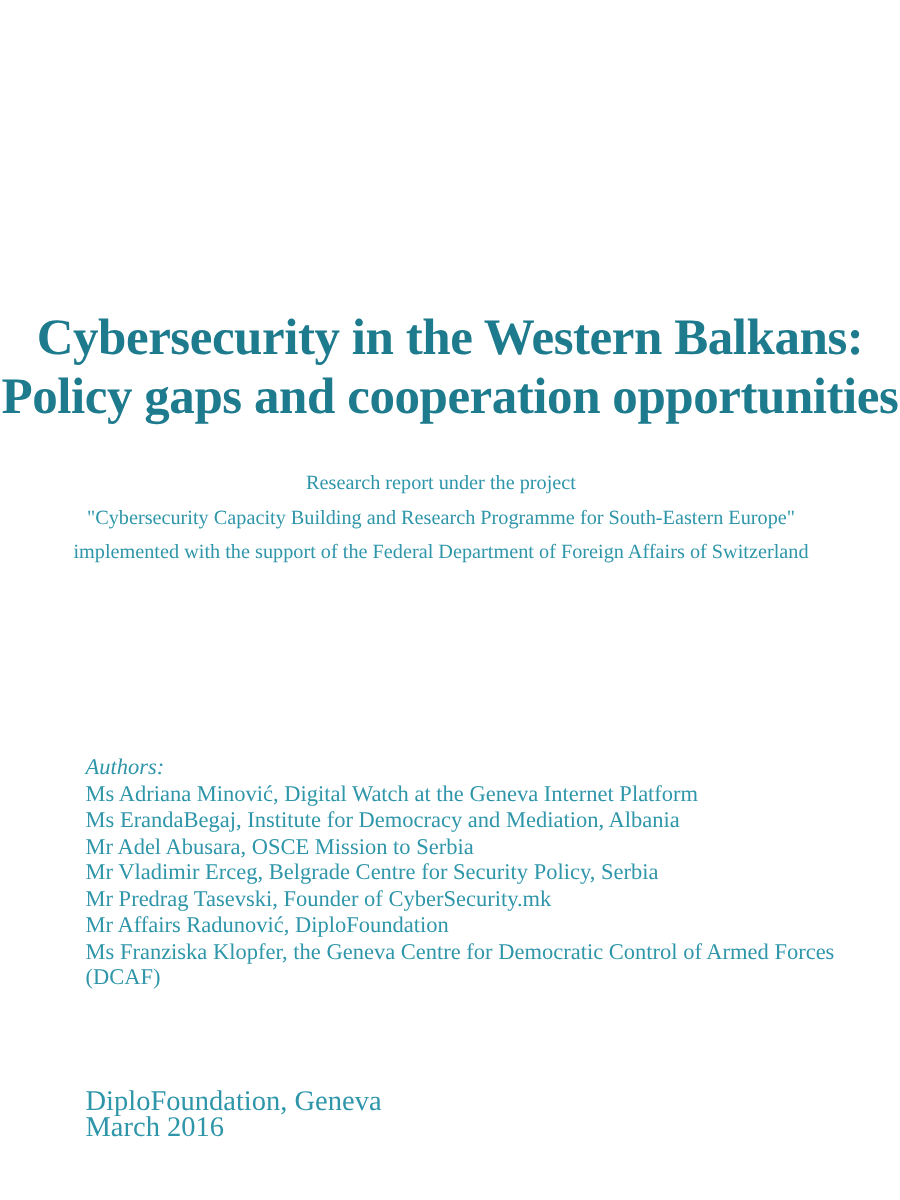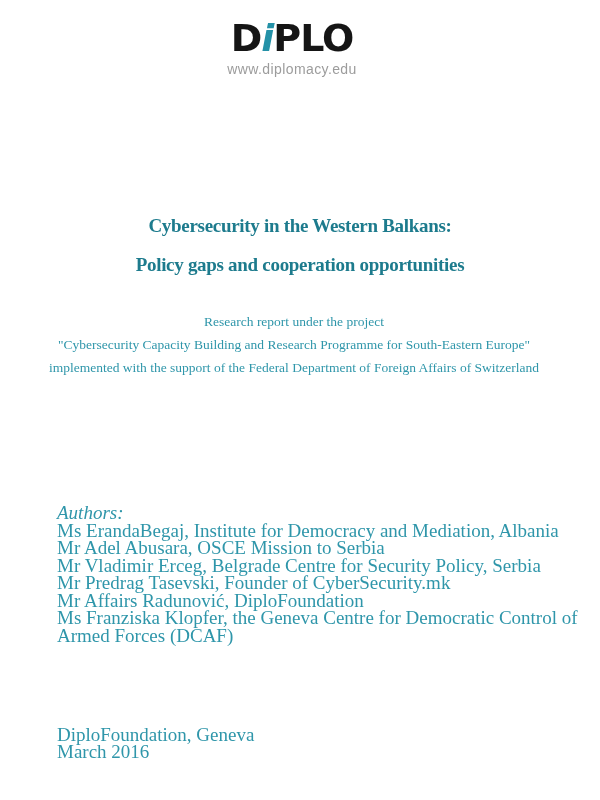--- a/index.html
+++ b/index.html
@@ -54,77 +54,72 @@
     color:var(--url-gray);
     margin-top:3px;
   }
   
   .title-block{
     position:absolute;
     top:206px;left:0;right:0;
     text-align:center;
     color:var(--title-teal);
     font-weight:bold;
-    font-size:19px;
+    font-size:34px;
     line-height:39px;
     letter-spacing:-0.3px;
     font-family:Liberation Serif, serif;
   }
   
   .subtitle-block{
     position:absolute;
     top:310px;left:20px;right:32px;
     text-align:center;
     color:var(--body-teal);
     font-size:13.5px;
     line-height:23px;
   }
   
   .authors-block{
     position:absolute;
     top:504px;left:57px;right:20px;
     color:var(--body-teal);
-    font-size:19px;
+    font-size:15px;
     line-height:17.5px;
   }
   .authors-label{font-style:italic;}
   
   .footer-block{
     position:absolute;
     top:726px;left:57px;
     color:var(--body-teal);
     font-size:19px;
     line-height:17px;
   }
 </style>
 </head>
 <body>
 
 <div class="page">
 
-  <div class="logo-wrap">
-    <div class="logo-inner">
-      <div class="logo-text"><span>D</span><span class="accent-i">i</span><span>PLO</span></div>
-      <div class="logo-url">www.diplomacy.edu</div>
-    </div>
-  </div>
 
   <div class="title-block">
     <div>Cybersecurity in the Western Balkans:</div>
     <div>Policy gaps and cooperation opportunities</div>
   </div>
 
   <div class="subtitle-block">
     <div>Research report under the project</div>
     <div>"Cybersecurity Capacity Building and Research Programme for South-Eastern Europe"</div>
     <div>implemented with the support of the Federal Department of Foreign Affairs of Switzerland</div>
   </div>
 
   <div class="authors-block">
     <div class="authors-label">Authors:</div>
+    <div>Ms Adriana Minović, Digital Watch at the Geneva Internet Platform</div>
     <div>Ms ErandaBegaj, Institute for Democracy and Mediation, Albania</div>
     <div>Mr Adel Abusara, OSCE Mission to Serbia</div>
     <div>Mr Vladimir Erceg, Belgrade Centre for Security Policy, Serbia</div>
     <div>Mr Predrag Tasevski, Founder of CyberSecurity.mk</div>
     <div>Mr Affairs Radunović, DiploFoundation</div>
     <div>Ms Franziska Klopfer, the Geneva Centre for Democratic Control of Armed Forces (DCAF)</div>
   </div>
 
   <div class="footer-block">
     <div>DiploFoundation, Geneva</div>

